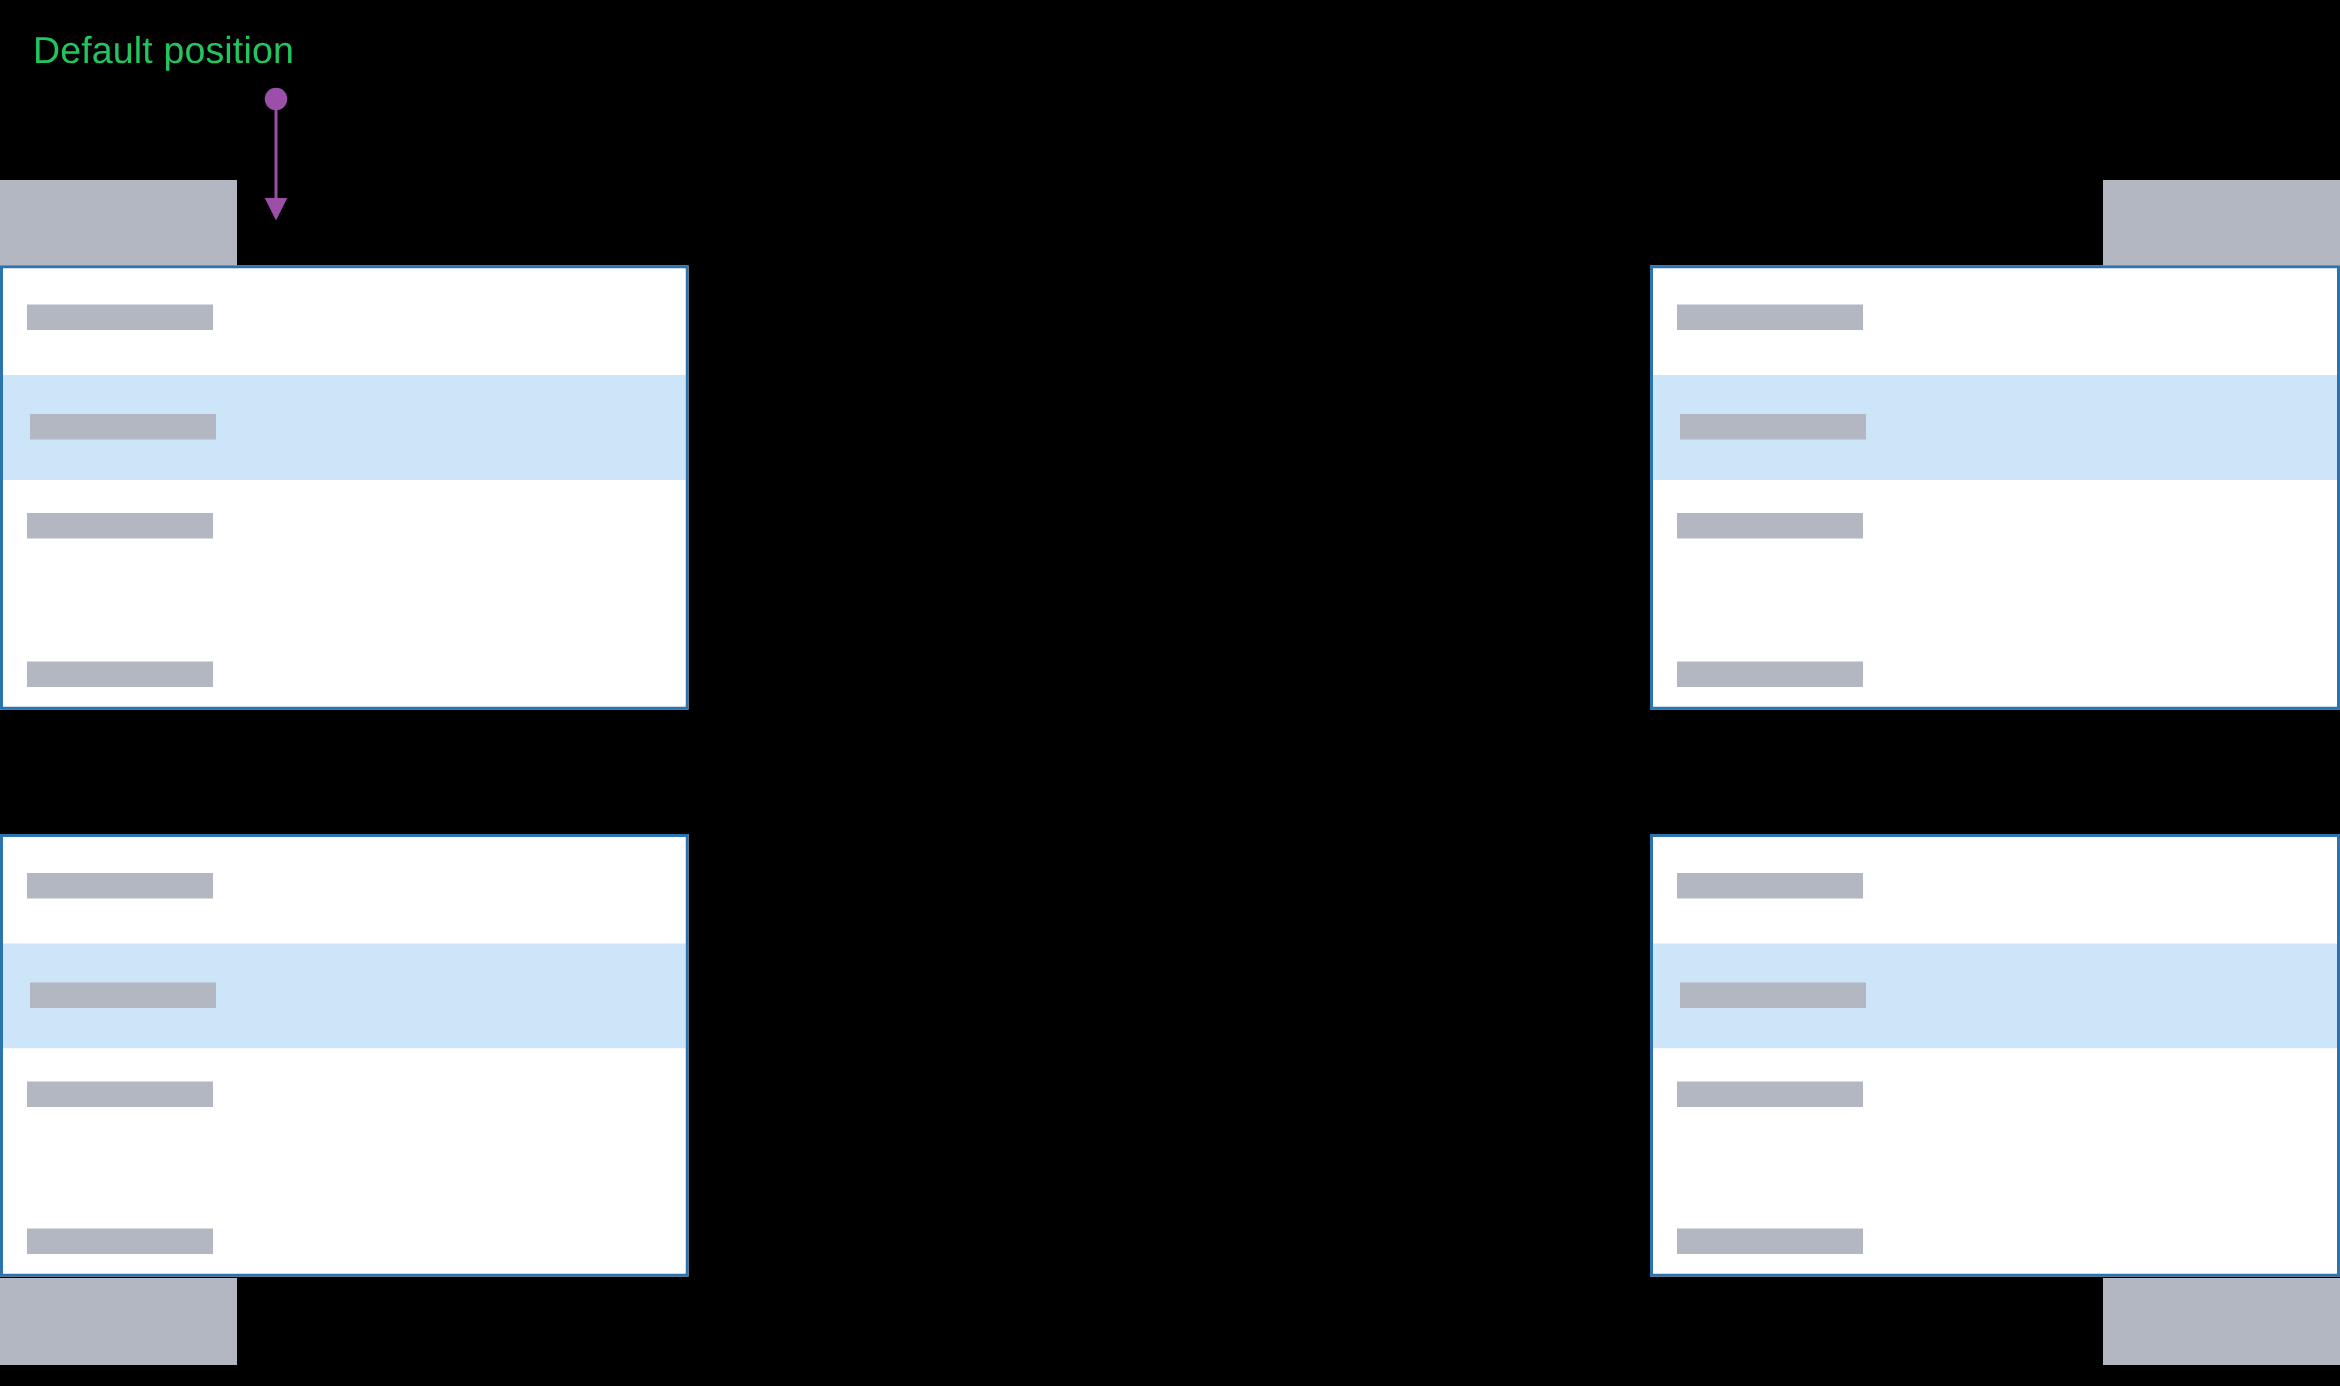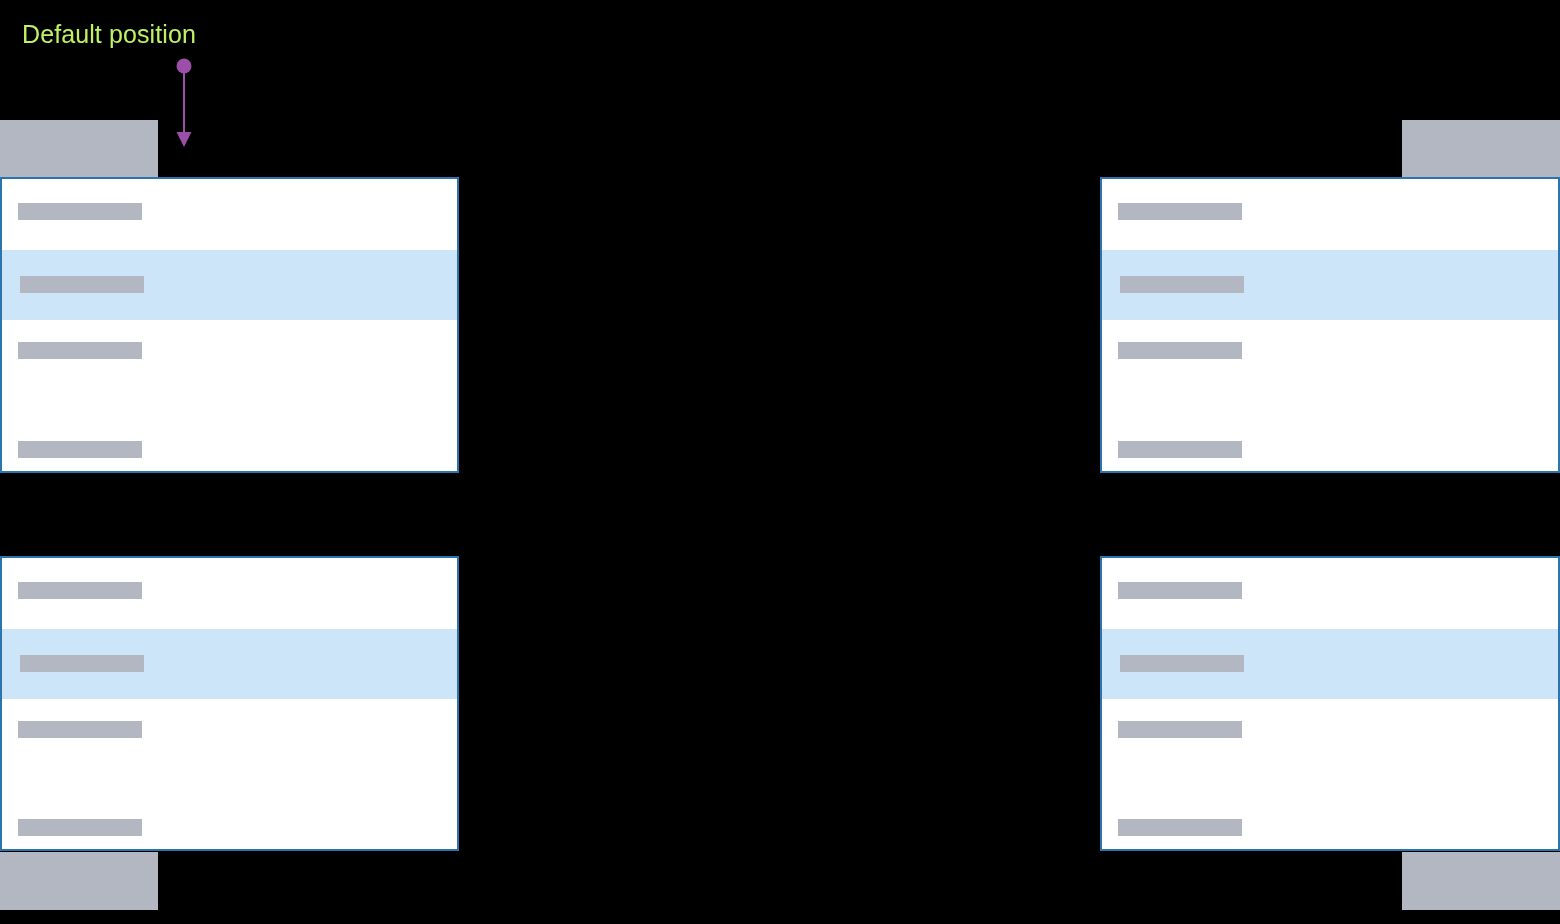--- a/index.html
+++ b/index.html
@@ -17,21 +17,21 @@
     font-family: "Liberation Sans", sans-serif;
   }
 
   
   .annotation-label {
     position: absolute;
     left: 22px;
     top: 18px;
     font-size: 25px;
     line-height: 32px;
-    color: #bef264;
+    color: #22c55e;
     white-space: nowrap;
     letter-spacing: 0.1px;
   }
   .annotation-arrow {
     position: absolute;
     left: 160px;
     top: 52px;
     width: 50px;
     height: 110px;
     pointer-events: none;

